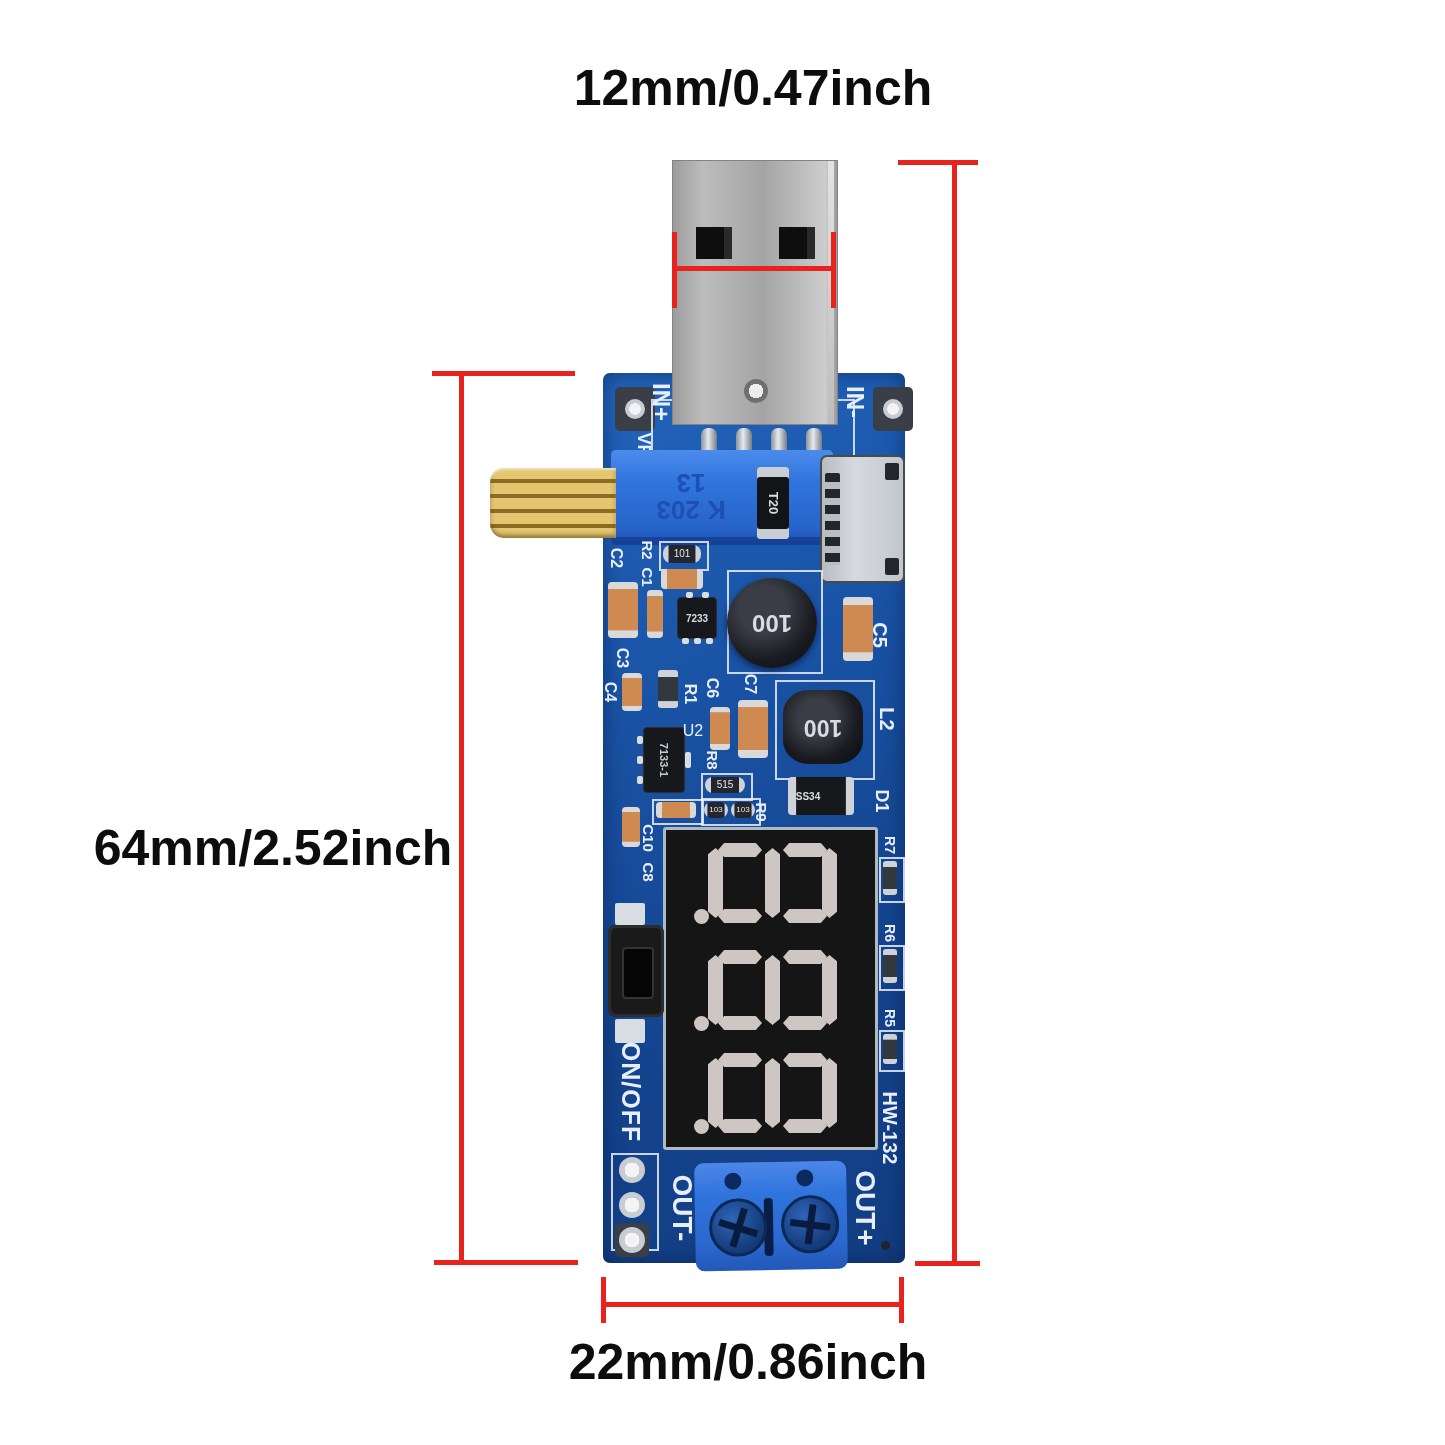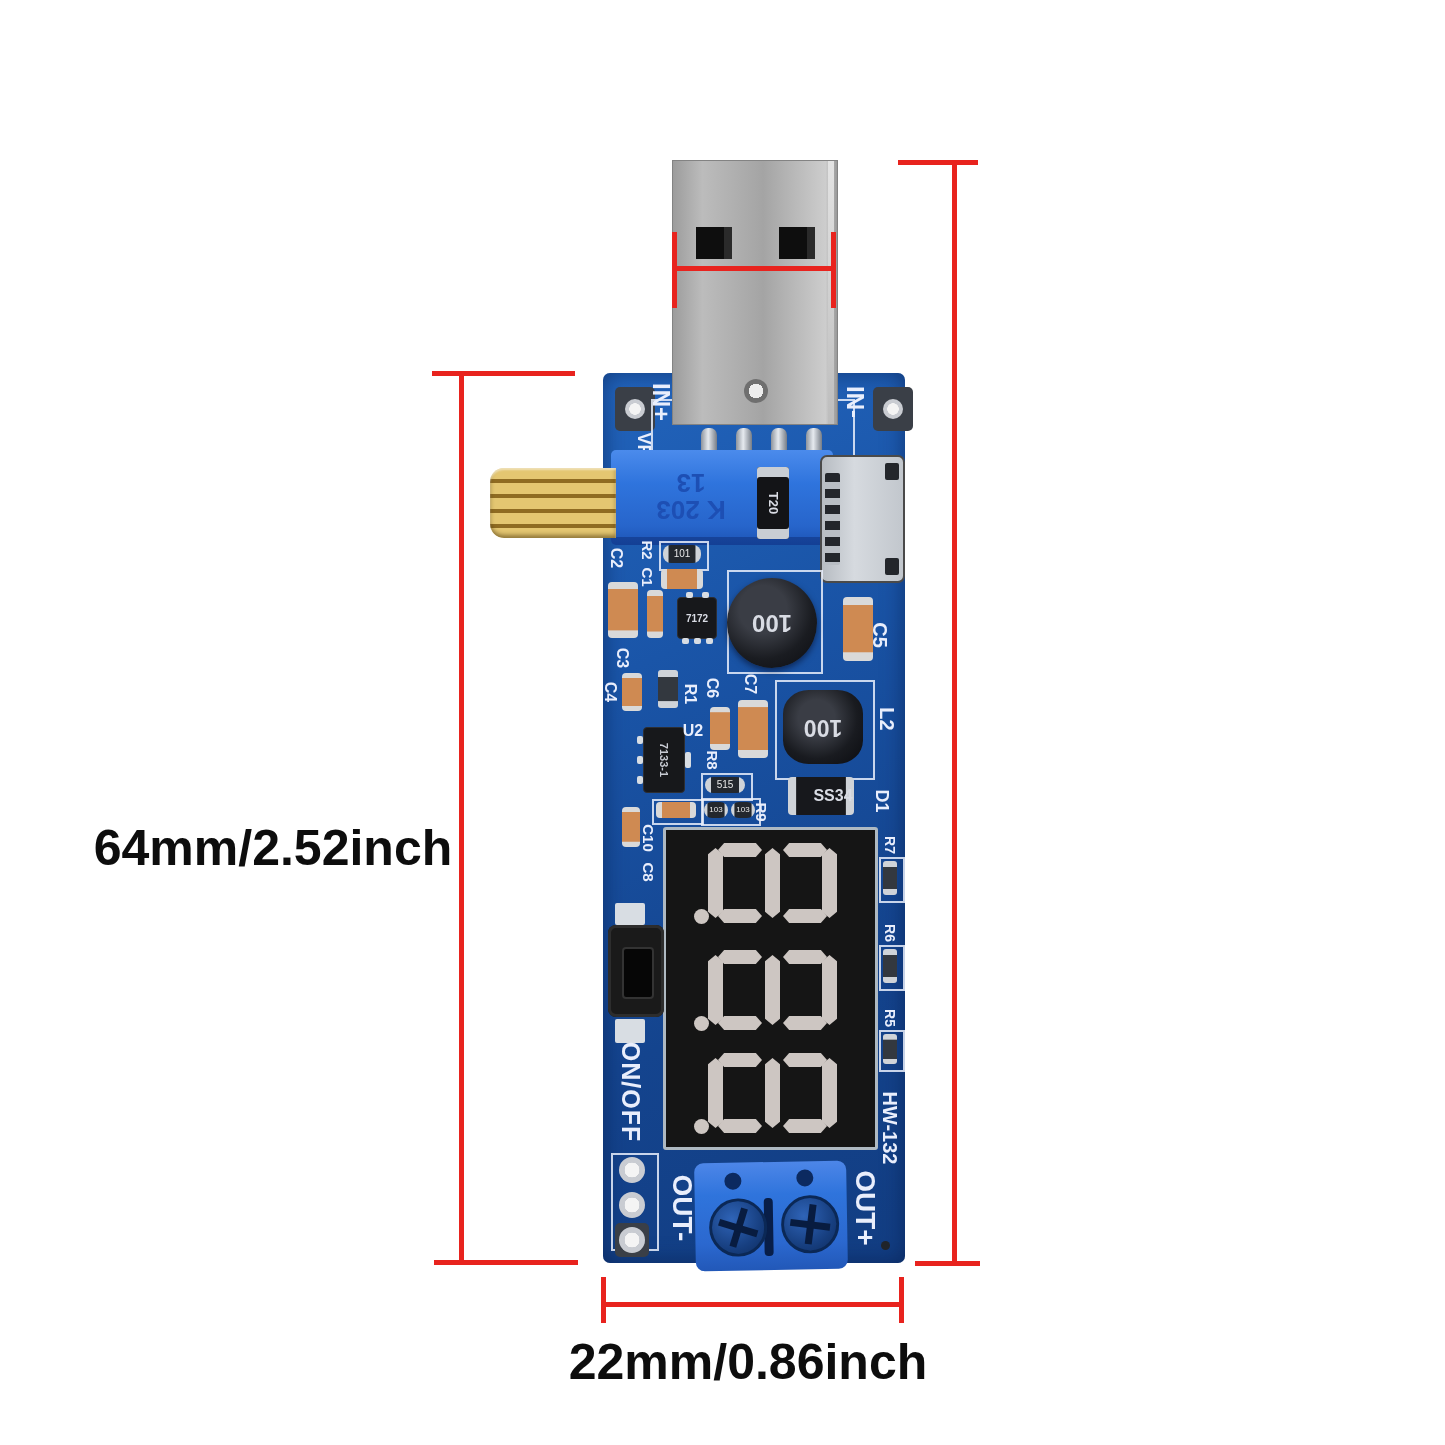--- a/index.html
+++ b/index.html
@@ -7,21 +7,21 @@
          font-family:"Liberation Sans",sans-serif;}
   .abs{position:absolute;}
   
   .dim{position:absolute;background:#e8231e;}
   .dim-label{position:absolute;transform:translate(-50%,-50%);color:#0d0d0d;
              font-weight:700;font-size:50px;white-space:nowrap;}
   
   .vlab{position:absolute;transform:translate(-50%,-50%) rotate(90deg);white-space:nowrap;
         color:#e9eefc;font-weight:700;}
   .hlab{position:absolute;transform:translate(-50%,-50%);white-space:nowrap;
-        color:#e9eefc;font-weight:700;}
+        color:#e9eefc;font-weight:400;}
   
   .pcb{position:absolute;left:603px;top:373px;width:302px;height:890px;border-radius:7px;
        background:linear-gradient(155deg,#2264bc 0%,#1a55a8 30%,#14448e 68%,#123d82 100%);
        box-shadow:inset 0 0 22px rgba(5,25,70,.55);}
   .silkbox{position:absolute;border:2px solid rgba(233,238,252,.85);background:transparent;}
   .pad{position:absolute;background:#3a3f47;border-radius:5px;}
   .hole{position:absolute;border-radius:50%;
         background:radial-gradient(circle,#f4f4f4 40%,#c9ccd2 41% 72%,#878d96 73%);}
   .pin{position:absolute;width:16px;height:37px;border-radius:7px;
        background:linear-gradient(90deg,#8d939c,#e6eaef 45%,#767d87);}
@@ -109,21 +109,21 @@
     <span class="vlab" style="left:13px;top:185px;font-size:16px">C2</span>
     <div class="cap" style="left:5px;top:209px;width:30px;height:56px"></div>
     <div class="cap" style="left:44px;top:217px;width:16px;height:48px"></div>
 
     <div class="ic" style="left:74px;top:224px;width:38px;height:40px">
       <div class="nub" style="left:4px;bottom:-6px;width:7px;height:6px"></div>
       <div class="nub" style="left:16px;bottom:-6px;width:7px;height:6px"></div>
       <div class="nub" style="left:28px;bottom:-6px;width:7px;height:6px"></div>
       <div class="nub" style="left:8px;top:-6px;width:7px;height:6px"></div>
       <div class="nub" style="left:24px;top:-6px;width:7px;height:6px"></div>
-      <span class="hlab mark" style="left:19px;top:20px;font-size:10px">7172</span>
+      <span class="hlab mark" style="left:19px;top:20px;font-size:10px">7233</span>
     </div>
     <span class="vlab" style="left:19px;top:285px;font-size:16px">C3</span>
 
     <div class="silkbox" style="left:124px;top:197px;width:92px;height:100px"></div>
     <div class="abs" style="left:124px;top:205px;width:90px;height:90px;border-radius:50%;
          background:radial-gradient(circle at 40% 35%,#3a3d45 0 30%,#1a1c21 62%,#0b0c10 100%);
          box-shadow:0 3px 6px rgba(0,0,20,.5)">
       <span class="hlab mark" style="left:45px;top:45px;font-size:24px;transform:translate(-50%,-50%) rotate(180deg)">100</span>
     </div>
 
@@ -158,21 +158,21 @@
     <span class="vlab" style="left:109px;top:387px;font-size:15px">R8</span>
     <div class="silkbox" style="left:98px;top:400px;width:48px;height:24px"></div>
     <div class="resh" style="left:102px;top:404px;width:40px;height:16px;font-size:10px;line-height:16px">515</div>
     <div class="silkbox" style="left:98px;top:425px;width:56px;height:24px"></div>
     <div class="resh" style="left:101px;top:429px;width:24px;height:16px;font-size:8px;line-height:16px">103</div>
     <div class="resh" style="left:128px;top:429px;width:24px;height:16px;font-size:8px;line-height:16px">103</div>
     <span class="vlab" style="left:158px;top:439px;font-size:15px">R9</span>
 
     <div class="abs" style="left:185px;top:404px;width:66px;height:38px;border-radius:4px;
          background:linear-gradient(90deg,#cfd3d8 0 12%,#17181c 13% 87%,#cfd3d8 88%)">
-      <span class="hlab mark" style="left:45px;top:19px;font-size:16px">SS34</span>
+      <span class="hlab mark" style="left:20px;top:19px;font-size:10px">SS34</span>
     </div>
     <span class="vlab" style="left:278px;top:428px;font-size:18px">D1</span>
 
     <div class="cap" style="left:19px;top:434px;width:18px;height:40px"></div>
     <span class="vlab" style="left:45px;top:465px;font-size:15px">C10</span>
     <span class="vlab" style="left:45px;top:499px;font-size:15px">C8</span>
     <div class="silkbox" style="left:49px;top:426px;width:48px;height:22px"></div>
     <div class="caph" style="left:53px;top:429px;width:40px;height:16px"></div>
 
     <div class="display">
@@ -262,20 +262,21 @@
        box-shadow:inset 0 2px 2px rgba(255,255,255,.5), inset 0 -3px 4px rgba(60,40,0,.5)"></div>
 
   <div class="usb">
     <div class="usb-slot" style="left:23px;top:66px"></div>
     <div class="usb-slot" style="left:106px;top:66px"></div>
     <div style="position:absolute;left:71px;top:218px;width:24px;height:24px;border-radius:50%;
                 background:radial-gradient(circle,#ededed 42%,#6f6f6f 43% 100%)"></div>
     <div style="position:absolute;right:3px;top:0;width:6px;height:100%;background:linear-gradient(180deg,#e3e3e3,#bdbdbd)"></div>
   </div>
 
+  <div class="dim-label" style="left:753px;top:88px">12mm/0.47inch</div>
   <div class="dim" style="left:675px;top:266px;width:161px;height:5px"></div>
   <div class="dim" style="left:672px;top:232px;width:5px;height:76px"></div>
   <div class="dim" style="left:831px;top:232px;width:5px;height:76px"></div>
 
   <div class="dim" style="left:952px;top:162px;width:5px;height:1104px"></div>
   <div class="dim" style="left:898px;top:160px;width:80px;height:5px"></div>
   <div class="dim" style="left:915px;top:1261px;width:65px;height:5px"></div>
 
   <div class="dim-label" style="left:273px;top:848px">64mm/2.52inch</div>
   <div class="dim" style="left:459px;top:371px;width:5px;height:894px"></div>

